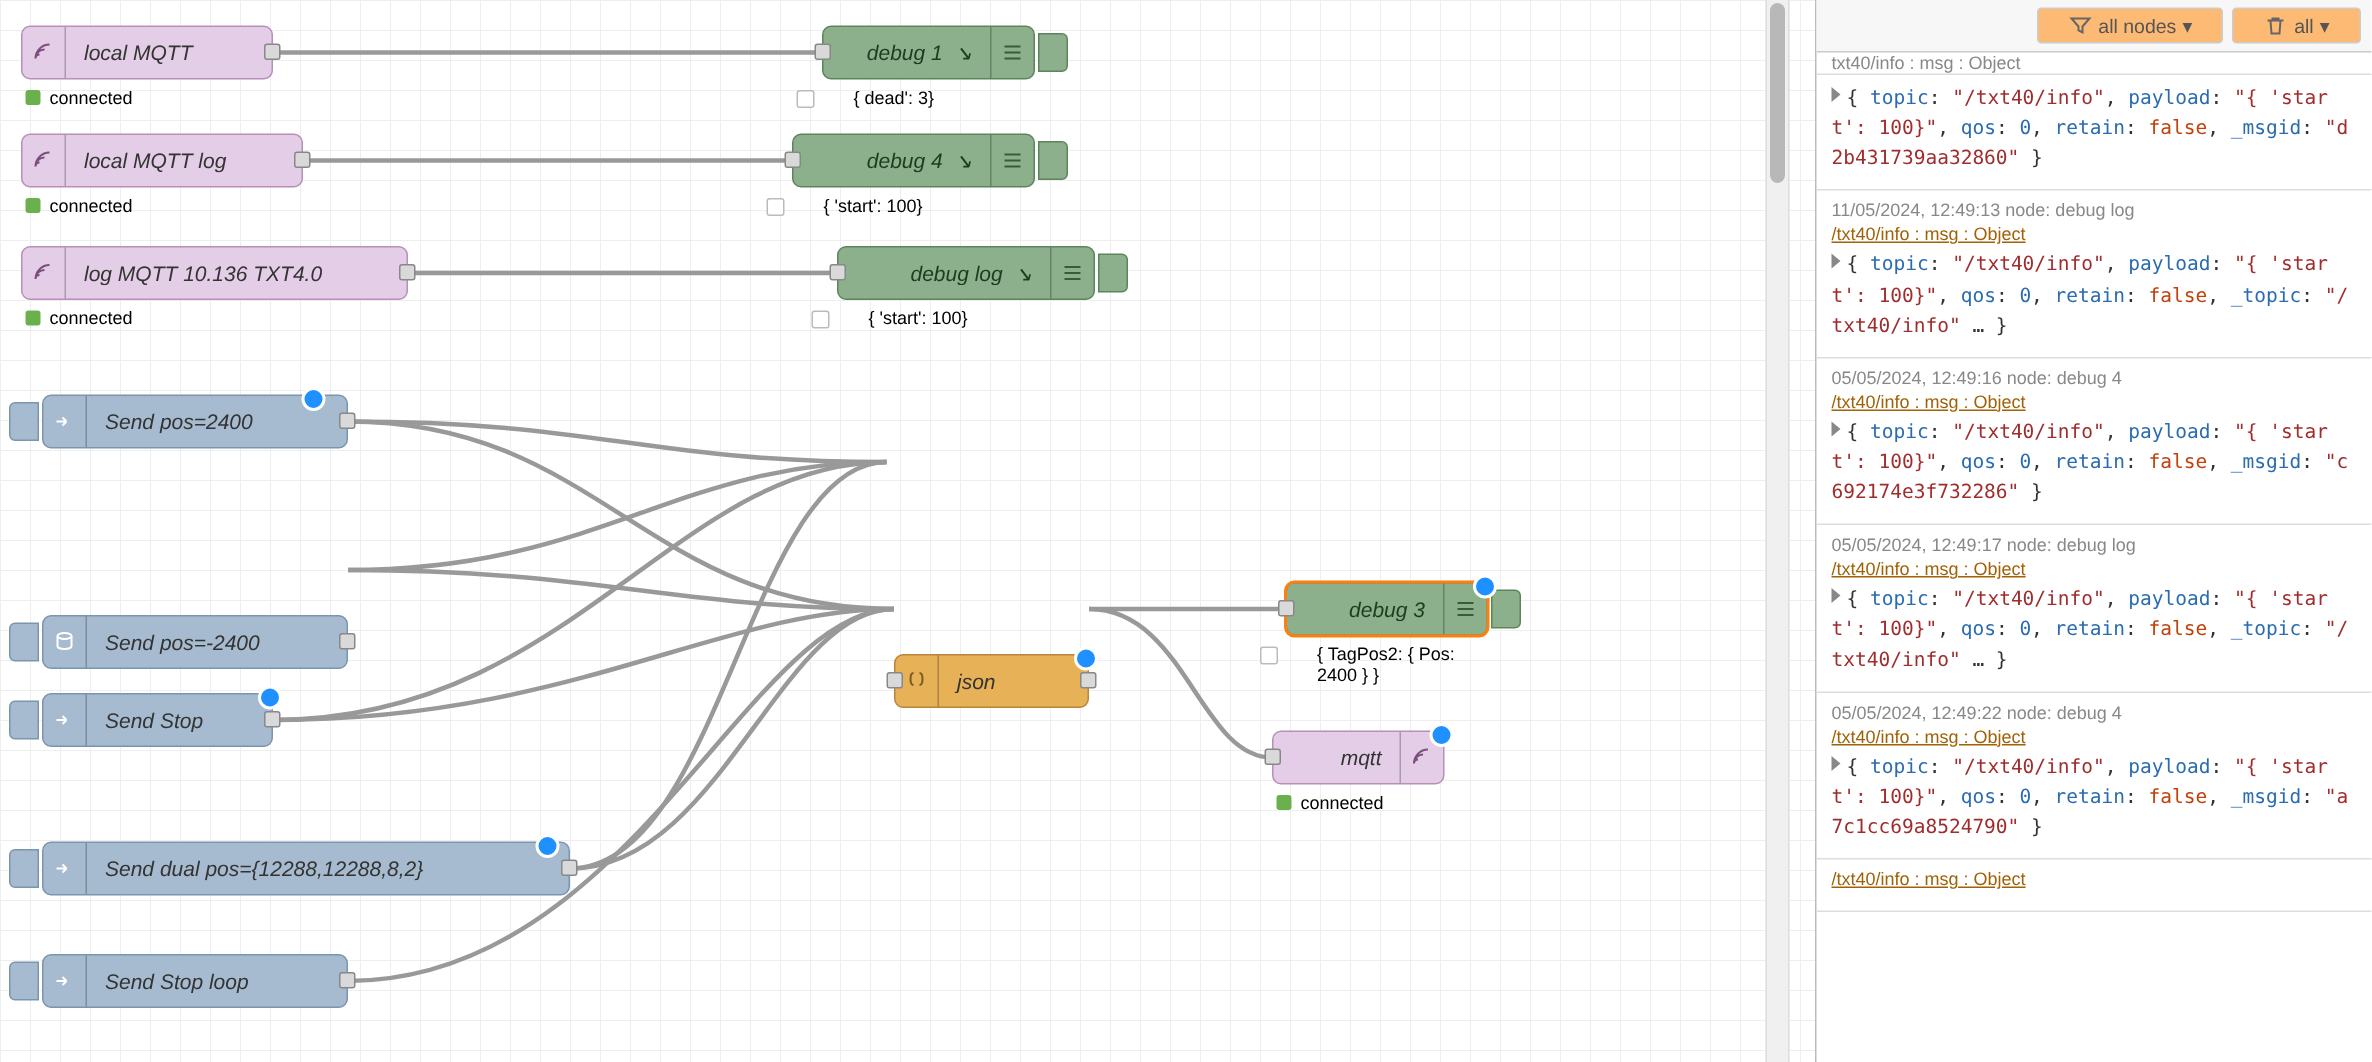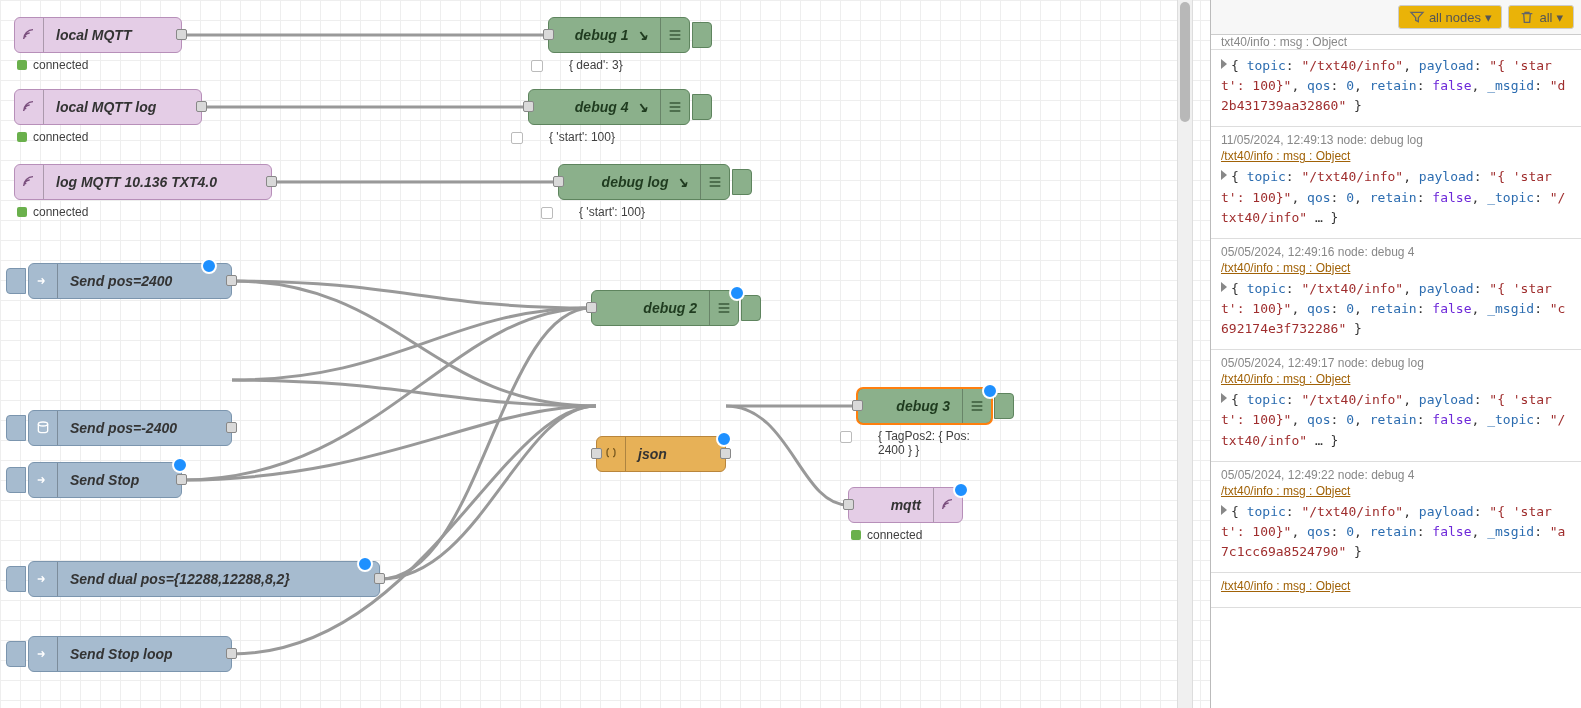--- a/index.html
+++ b/index.html
@@ -7,48 +7,48 @@
   #canvas{position:absolute;left:0;top:0;width:1210px;height:708px;
     background-color:#fff;
     background-image:linear-gradient(#eee 1px,transparent 1px),linear-gradient(90deg,#eee 1px,transparent 1px);
     background-size:20px 20px;}
   #wires{position:absolute;left:0;top:0;width:1210px;height:708px;pointer-events:none;}
   #wires path{stroke:#999;stroke-width:3;fill:none;}
   #scroll{position:absolute;left:1177px;top:0;width:16px;height:708px;background:#f0f0f0;border-left:1px solid #ddd;border-right:1px solid #ddd;box-sizing:border-box;}
   #scroll-thumb{position:absolute;left:2px;top:2px;width:10px;height:120px;background:#b8b8b8;border-radius:5px;}
   #sidebar{position:absolute;left:1210px;top:0;width:371px;height:708px;border-left:1px solid #bbb;background:#fff;display:flex;flex-direction:column;}
   #sb-toolbar{height:34px;border-bottom:1px solid #ccc;display:flex;justify-content:flex-end;align-items:center;gap:6px;padding:0 8px;background:#f7f7f7;}
-  #sb-toolbar .btn{border:1px solid #ccc;background:#eab308;padding:3px 10px;border-radius:3px;font-size:13px;color:#555;display:flex;align-items:center;gap:4px;}
+  #sb-toolbar .btn{border:1px solid #ccc;background:#fdba74;padding:3px 20px;border-radius:3px;font-size:13px;color:#555;display:flex;align-items:center;gap:4px;}
   #sb-messages{flex:1;overflow:hidden;font-size:13px;}
   .msg{border-bottom:1px solid #ddd;padding:6px 10px 10px 10px;}
   .msg-cut{border-bottom:1px solid #ddd;padding:0 10px;color:#888;font-size:12px;height:14px;overflow:hidden;}
   .msg-meta{color:#888;font-size:12px;margin-bottom:2px;}
   .msg-source{color:#a16207;font-size:12px;margin-bottom:4px;text-decoration:underline;}
   .msg-body{font-family:Menlo,Consolas,monospace;font-size:13px;line-height:1.55;color:#333;white-space:pre-wrap;word-break:break-all;}
   .caret{display:inline-block;width:0;height:0;border-top:5px solid transparent;border-bottom:5px solid transparent;border-left:6px solid #888;margin-right:4px;vertical-align:1px;}
   .tok-key{color:#2b6cb0;}
   .tok-str{color:#9f2d2d;}
   .tok-num{color:#2b6cb0;}
-  .tok-bool{color:#6d28d9;}
+  .tok-bool{color:#c2410c;}
 
   .node{position:absolute;height:36px;border:1px solid #888;border-radius:6px;display:flex;align-items:center;box-sizing:border-box;font-size:14px;color:#333;}
   .node .cap{width:28px;height:100%;display:flex;align-items:center;justify-content:center;border-right:1px solid rgba(0,0,0,0.25);}
   .node .cap.right{border-right:none;border-left:1px solid rgba(0,0,0,0.25);}
-  .node .lbl{flex:1;padding:0 12px;font-style:italic;white-space:nowrap;overflow:hidden;text-overflow:ellipsis;font-weight:bold;}
+  .node .lbl{flex:1;padding:0 12px;font-style:italic;white-space:nowrap;overflow:hidden;text-overflow:ellipsis;}
   .node.mqtt-in{background:#e4cde6;border-color:#b78fb9;}
   .node.mqtt-out{background:#e4cde6;border-color:#b78fb9;}
   .node.debug{background:#8bb08b;border-color:#5e845e;color:#1f3b1f;}
   .node.inject{background:#a6bbcf;border-color:#7b95ae;}
   .node.json{background:#e7b157;border-color:#b9853b;margin-top:48px;}
   .node.selected{outline:2px solid #ff7f0e;outline-offset:-1px;}
   .port{position:absolute;width:11px;height:11px;background:#d9d9d9;border:1px solid #888;border-radius:2px;box-sizing:border-box;}
   .port.in{left:-6px;top:50%;margin-top:-6px;}
   .port.out{right:-6px;top:50%;margin-top:-6px;}
   .inject-btn{position:absolute;left:-23px;top:4px;width:20px;height:26px;background:#a6bbcf;border:1px solid #7b95ae;border-radius:4px 0 0 4px;box-sizing:border-box;}
-  .status{position:absolute;left:2px;top:40px;display:flex;align-items:center;gap:6px;font-size:12px;color:#404040;}
+  .status{position:absolute;left:2px;top:40px;display:flex;align-items:center;gap:6px;font-size:12px;color:#000000;}
   .status .dot{width:10px;height:10px;background:#6ab04c;border-radius:2px;}
   .status-sq{position:absolute;left:-18px;top:42px;width:10px;height:10px;border:1px solid #bbb;border-radius:2px;background:#fff;}
   .changed{position:absolute;top:-6px;width:12px;height:12px;background:#1e90ff;border-radius:50%;border:2px solid #fff;box-sizing:content-box;}
   .changed.in{left:-7px;}
   .changed.out{right:-7px;}
   .dbg-btn{position:absolute;right:-23px;top:4px;width:20px;height:26px;background:#8bb08b;border:1px solid #5e845e;border-radius:0 4px 4px 0;box-sizing:border-box;}
   svg.ic{width:16px;height:16px;}
 </style>
 </head>
 <body>
@@ -153,31 +153,20 @@
             <path d="M4 6h16M4 12h16M4 18h16" stroke="#3b5a3b" stroke-width="2"></path>
           </svg>
       </div>
       <div class="dbg-btn"></div>
       <div class="status-sq"></div>
       <div class="status" style="left:20px">
           <span>{ 'start': 100}</span>
         </div>
     </div>
 
-    <div class="node debug" style="left:591px;top:290px;width:148px;">
-      <div class="port in"></div>
-      <span class="lbl" style="text-align:right">debug 2</span>
-      <div class="cap right">
-        <svg class="ic" viewBox="0 0 24 24">
-            <path d="M4 6h16M4 12h16M4 18h16" stroke="#3b5a3b" stroke-width="2"></path>
-          </svg>
-      </div>
-      <div class="dbg-btn"></div>
-      <div class="changed out"></div>
-    </div>
 
     <div class="node json" style="left:596px;top:388px;width:130px;">
       <div class="port in"></div>
       <div class="cap">
         <svg class="ic" viewBox="0 0 24 24">
             <path d="M9 4c-3 0-3 4-3 6s0 6 3 6M15 4c3 0 3 4 3 6s0 6-3 6" stroke="#7a5a20" stroke-width="2" fill="none"></path>
           </svg>
       </div>
       <span class="lbl">json</span>
       <div class="port out"></div>

